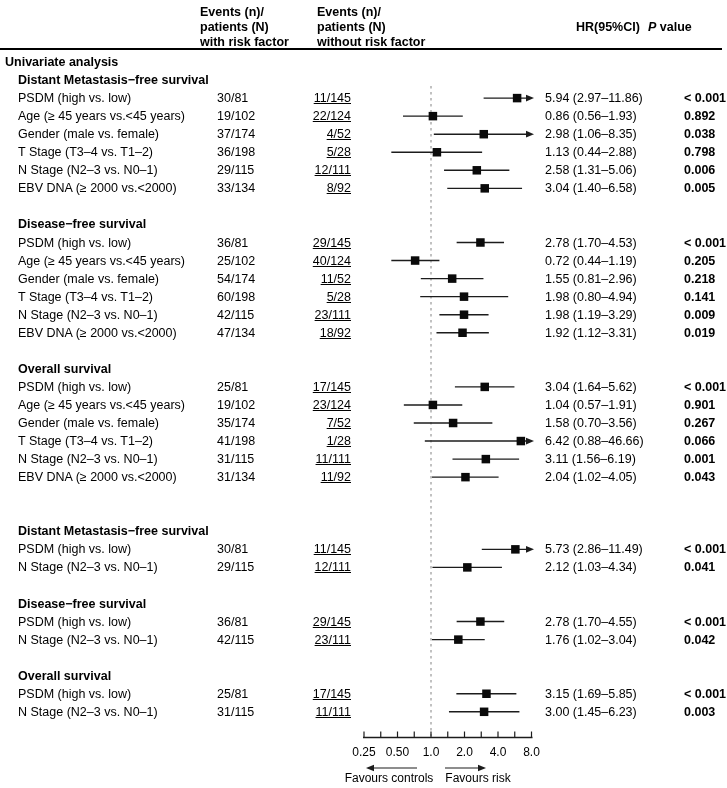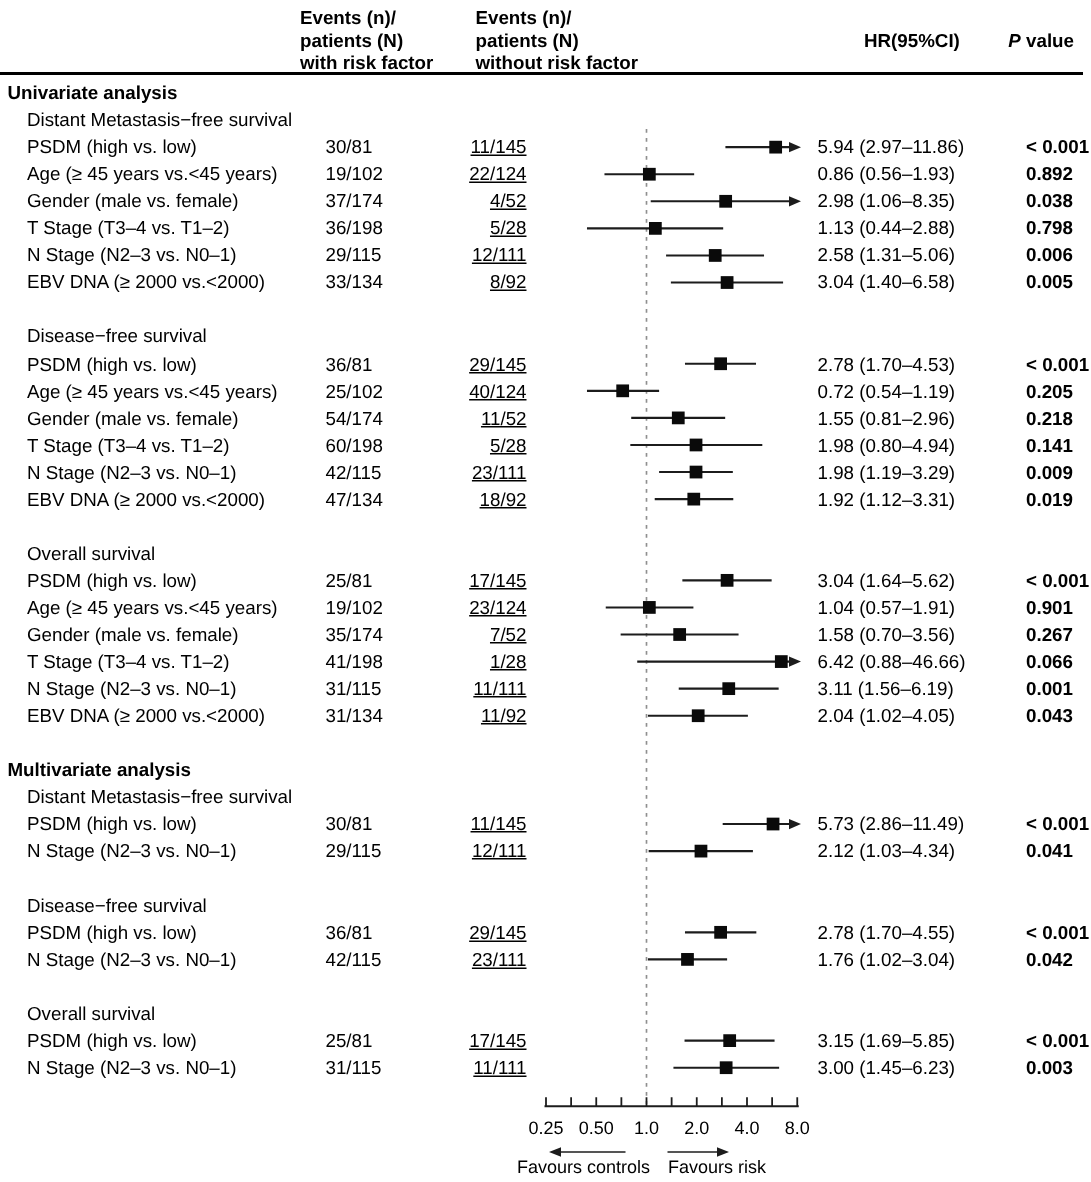--- a/index.html
+++ b/index.html
@@ -3,27 +3,27 @@
 <meta charset="utf-8">
 <style>
   html,body{margin:0;padding:0;background:#fff;}
   .fig{position:relative;width:727px;height:788px;background:#ffffff;overflow:hidden;
        font-family:"Liberation Sans", sans-serif;color:#000;}
   svg#plot{position:absolute;left:0;top:0;}
   .hdr{position:absolute;font-weight:bold;font-size:12.5px;line-height:15px;white-space:nowrap;}
   .hdr-with{left:200px;top:5px;}
   .hdr-without{left:317px;top:5px;}
   .hdr-hr{left:560px;top:20px;padding-left:16px;}
-  .hdr-p{left:648px;top:20px;width:68px;text-align:right;}
+  .hdr-p{left:648px;top:20px;width:68px;text-align:left;}
   .rule{position:absolute;left:0;top:48px;width:722px;height:2px;background:#000;}
   .line{position:absolute;left:0;width:641px;height:18px;line-height:18px;font-size:12.5px;white-space:nowrap;}
   .line span{position:absolute;display:block;height:18px;line-height:18px;}
   .lbl{left:18px;width:190px;}
   .line.sec .lbl{left:5px;font-weight:bold;}
-  .line.sub .lbl{font-weight:normal;}
+  .line.sub .lbl{font-weight:bold;}
   .c2{left:217px;width:50px;text-align:left;}
   .c3{left:293px;width:58px;text-align:right;text-decoration:underline;}
   .hrt{left:545px;width:120px;}
   .pv{left:684px;width:71px;text-align:left;font-weight:bold;}
 </style>
 </head>
 <body>
 
 <div class="fig">
   <svg id="plot" width="727" height="788" viewBox="0 0 727 788">
@@ -202,21 +202,21 @@
     <span class="c2">36/81</span>
     <span class="c3">29/145</span>
     <span class="hrt">2.78 (1.70–4.53)</span>
     <span class="pv">&lt; 0.001</span>
   </div>
 
   <div class="line" style="top: 251.55px;">
     <span class="lbl">Age (≥ 45 years vs.&lt;45 years)</span>
     <span class="c2">25/102</span>
     <span class="c3">40/124</span>
-    <span class="hrt">0.72 (0.54–1.19)</span>
+    <span class="hrt">0.72 (0.44–1.19)</span>
     <span class="pv">0.205</span>
   </div>
 
   <div class="line" style="top: 269.6px;">
     <span class="lbl">Gender (male vs. female)</span>
     <span class="c2">54/174</span>
     <span class="c3">11/52</span>
     <span class="hrt">1.55 (0.81–2.96)</span>
     <span class="pv">0.218</span>
   </div>
@@ -295,21 +295,20 @@
 
   <div class="line" style="top: 468.15px;">
     <span class="lbl">EBV DNA (≥ 2000 vs.&lt;2000)</span>
     <span class="c2">31/134</span>
     <span class="c3">11/92</span>
     <span class="hrt">2.04 (1.02–4.05)</span>
     <span class="pv">0.043</span>
   </div>
 
   <div class="line sec" style="top: 504.25px;">
-    <span class="lbl">Multivariate analysis</span>
     <span class="c2"></span>
     <span class="c3"></span>
     <span class="hrt"></span>
     <span class="pv"></span>
   </div>
 
   <div class="line sub" style="top: 522.3px;">
     <span class="lbl">Distant Metastasis−free survival</span>
     <span class="c2"></span>
     <span class="c3"></span>

